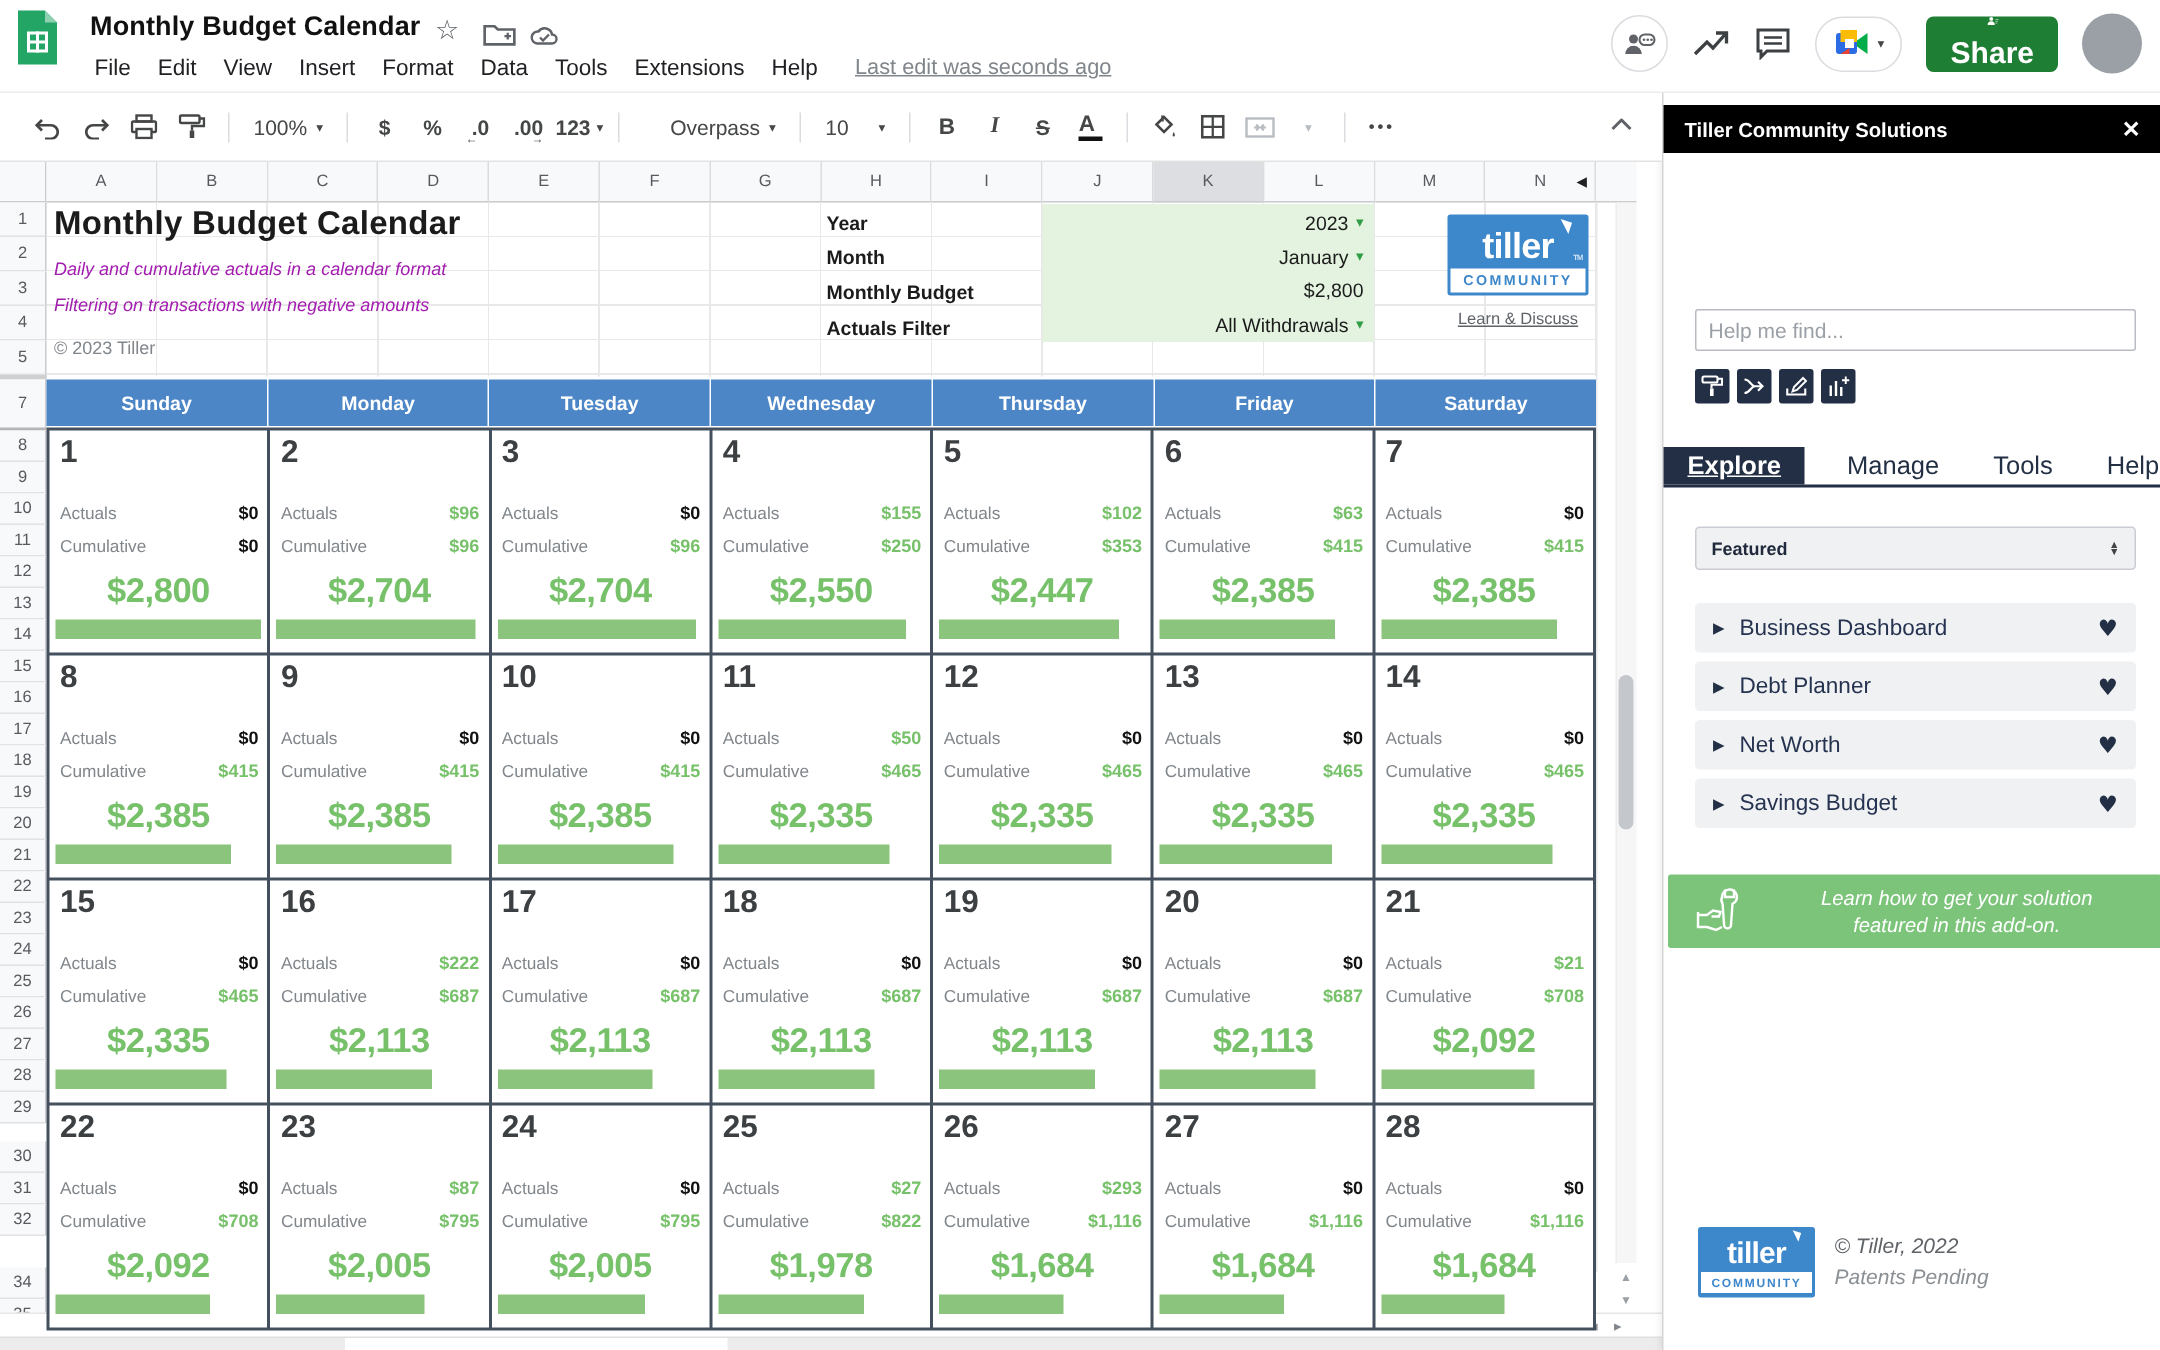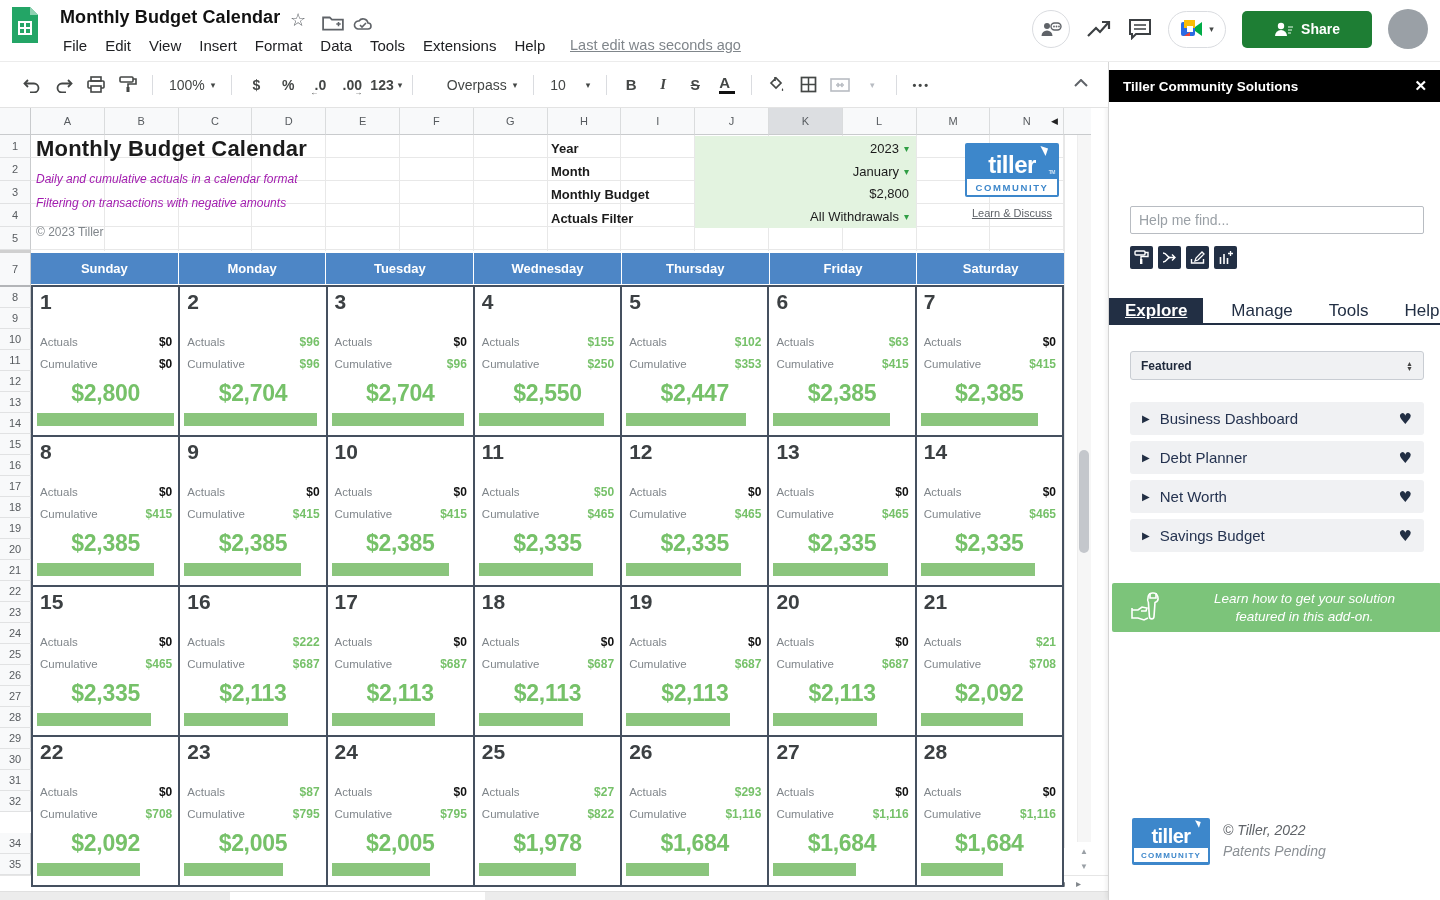--- a/index.html
+++ b/index.html
@@ -11,21 +11,21 @@
   .gh { position:absolute; left:0; top:0; width:1440px; height:62px; background:#fff; border-bottom:1px solid #ececec; z-index:30; }
   .gh-logo { position:absolute; left:10px; top:5px; width:30px; height:40px; }
   .gh-title { position:absolute; left:60px; top:7px; font-size:18px; font-weight:700; color:#111; letter-spacing:.1px; }
   .t-icon { position:absolute; top:9px; color:#5f6368; width:22px; height:22px; }
   .menus { position:absolute; left:54px; top:33px; display:flex; align-items:center; height:24px; }
   .menu-item { font-size:15px; color:#202124; padding:0 9px; cursor:default; }
   .last-edit { position:absolute; left:570px; top:37px; font-size:14.5px; color:#80868b; text-decoration:underline; }
   .gh-right { position:absolute; right:12px; top:9px; display:flex; align-items:center; gap:16px; }
   .presence { width:38px; height:38px; border:1px solid #dadce0; border-radius:50%; display:flex; align-items:center; justify-content:center; }
   .meet-pill { width:58px; height:37px; border:1px solid #dadce0; border-radius:19px; display:flex; align-items:center; justify-content:center; gap:3px; }
-  .share-btn { height:37px; background:#1e7e34; color:#fff; border:none; border-radius:5px; display:flex; align-items:center; gap:8px; padding:0 32px; font-size:14px; font-weight:700; font-family:inherit; }
+  .share-btn { height:37px; background:#1e7e34; color:#fff; border:none; border-radius:5px; display:flex; align-items:center; gap:8px; padding:0 16px; font-size:20px; font-weight:700; font-family:inherit;flex-direction:column; }
   .avatar { width:40px; height:40px; border-radius:50%; background:#9aa0a6; }
 
   
   .toolbar { position:absolute; left:0; top:62px; width:1108px; height:46px; background:#fff; border-bottom:1px solid #e3e3e3; display:flex; align-items:center; padding-left:16px; z-index:25; color:#444746; }
   .tb-btn { height:28px; min-width:28px; display:flex; align-items:center; justify-content:center; border-radius:4px; margin:0 2px; font-size:14px; color:#444746; position:relative; }
   .tb-sep { width:1px; height:20px; background:#dadce0; margin:0 8px; }
   .tb-text { font-size:14px; font-weight:700; }
   .tb-zoom, .tb-font, .tb-size { display:flex; align-items:center; gap:6px; padding:0 6px; font-size:14px; }
   .tb-font { width:100px; justify-content:flex-end; }
   .caret { font-size:9px; color:#444746; }
@@ -345,21 +345,21 @@
         <div class="row-h" style="height: 21px;">20</div>
         <div class="row-h" style="height: 21px;">21</div>
         <div class="row-h" style="height: 21px;">22</div>
         <div class="row-h" style="height: 21px;">23</div>
         <div class="row-h" style="height: 21px;">24</div>
         <div class="row-h" style="height: 21px;">25</div>
         <div class="row-h" style="height: 21px;">26</div>
         <div class="row-h" style="height: 21px;">27</div>
         <div class="row-h" style="height: 21px;">28</div>
         <div class="row-h" style="height: 21px;">29</div>
-        <div class="row-h" style="height: 21px;">30</div>
+        <div class="row-h" style="height: 21px; margin-top: 12px;">30</div>
         <div class="row-h" style="height: 21px;">31</div>
         <div class="row-h" style="height: 21px;">32</div>
         <div class="row-h" style="height: 21px; margin-left: 48px;">33</div>
         <div class="row-h" style="height: 21px;">34</div>
         <div class="row-h" style="height: 21px;">35</div>
       </div>
 
     <div class="sheet-title">Monthly Budget Calendar</div>
     <div class="sheet-sub" style="top:64px;">Daily and cumulative actuals in a calendar format</div>
     <div class="sheet-sub" style="top:88px;">Filtering on transactions with negative amounts</div>

